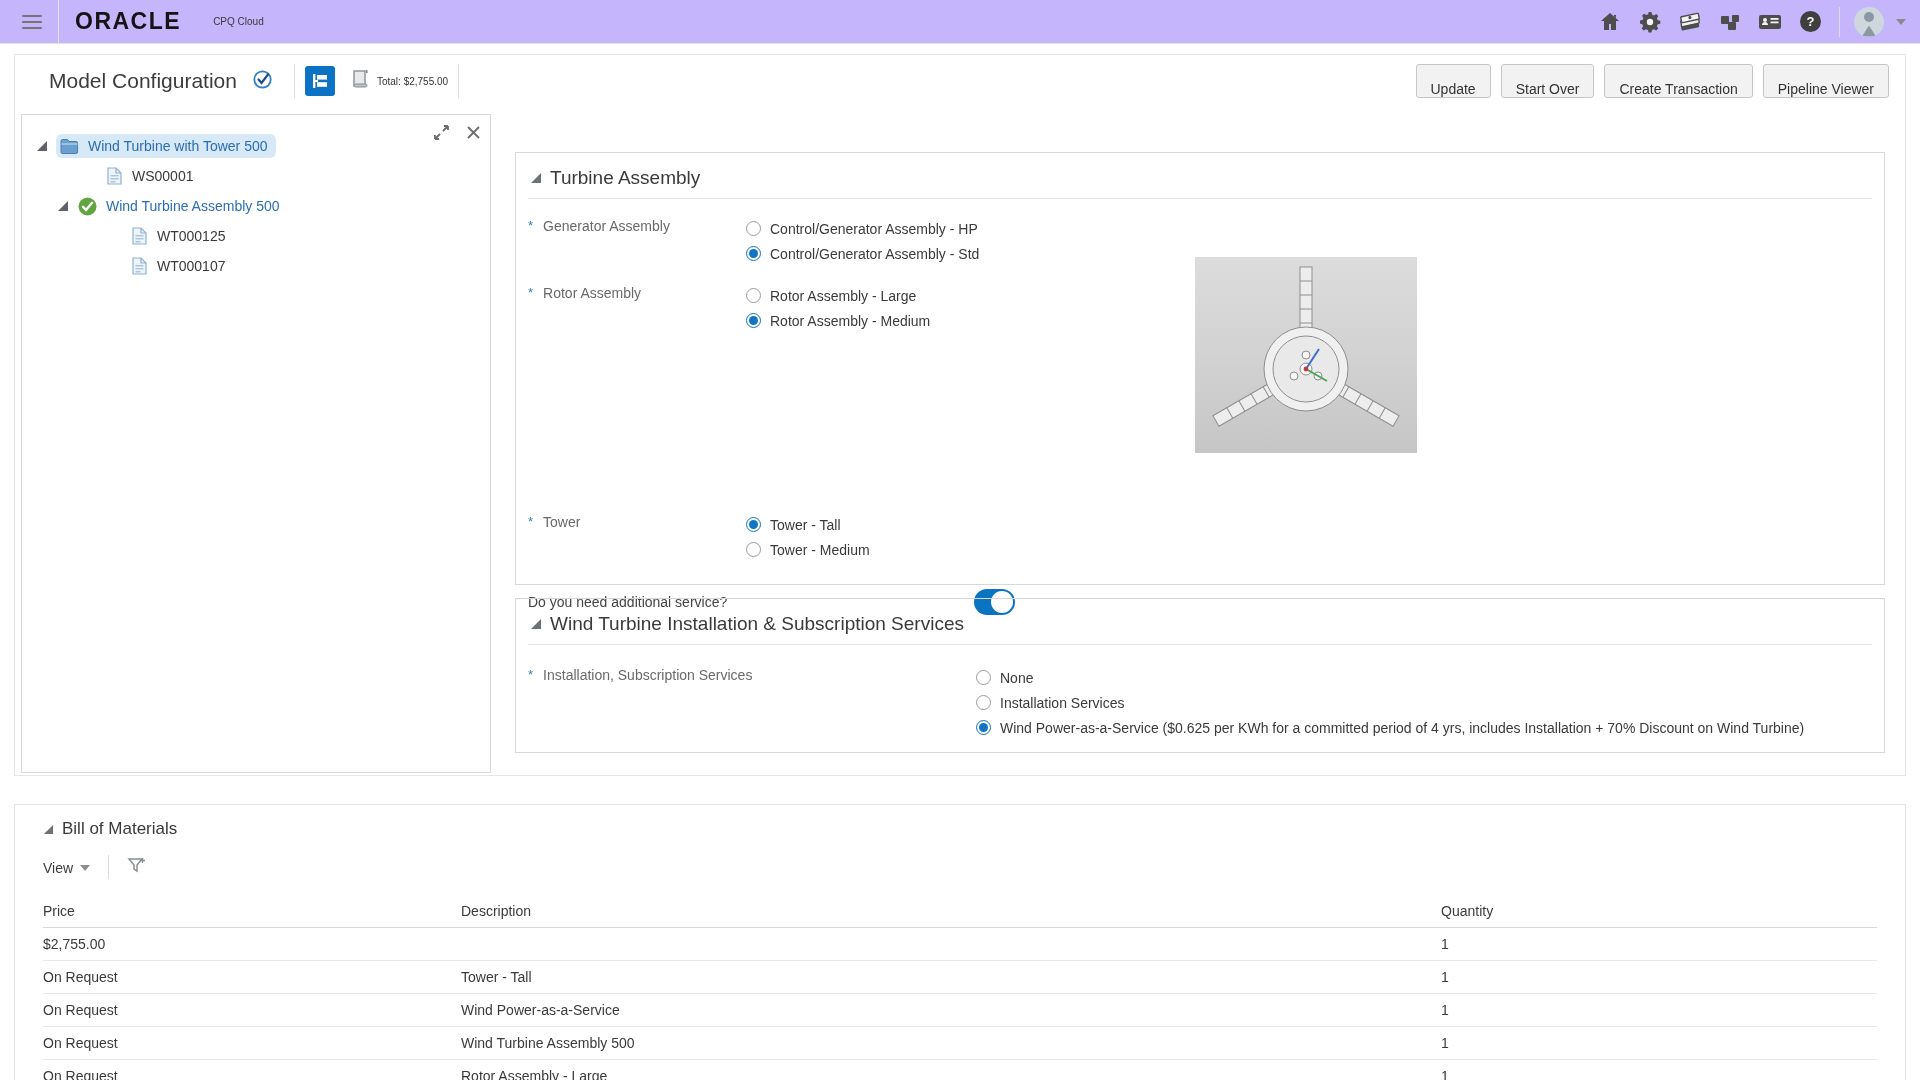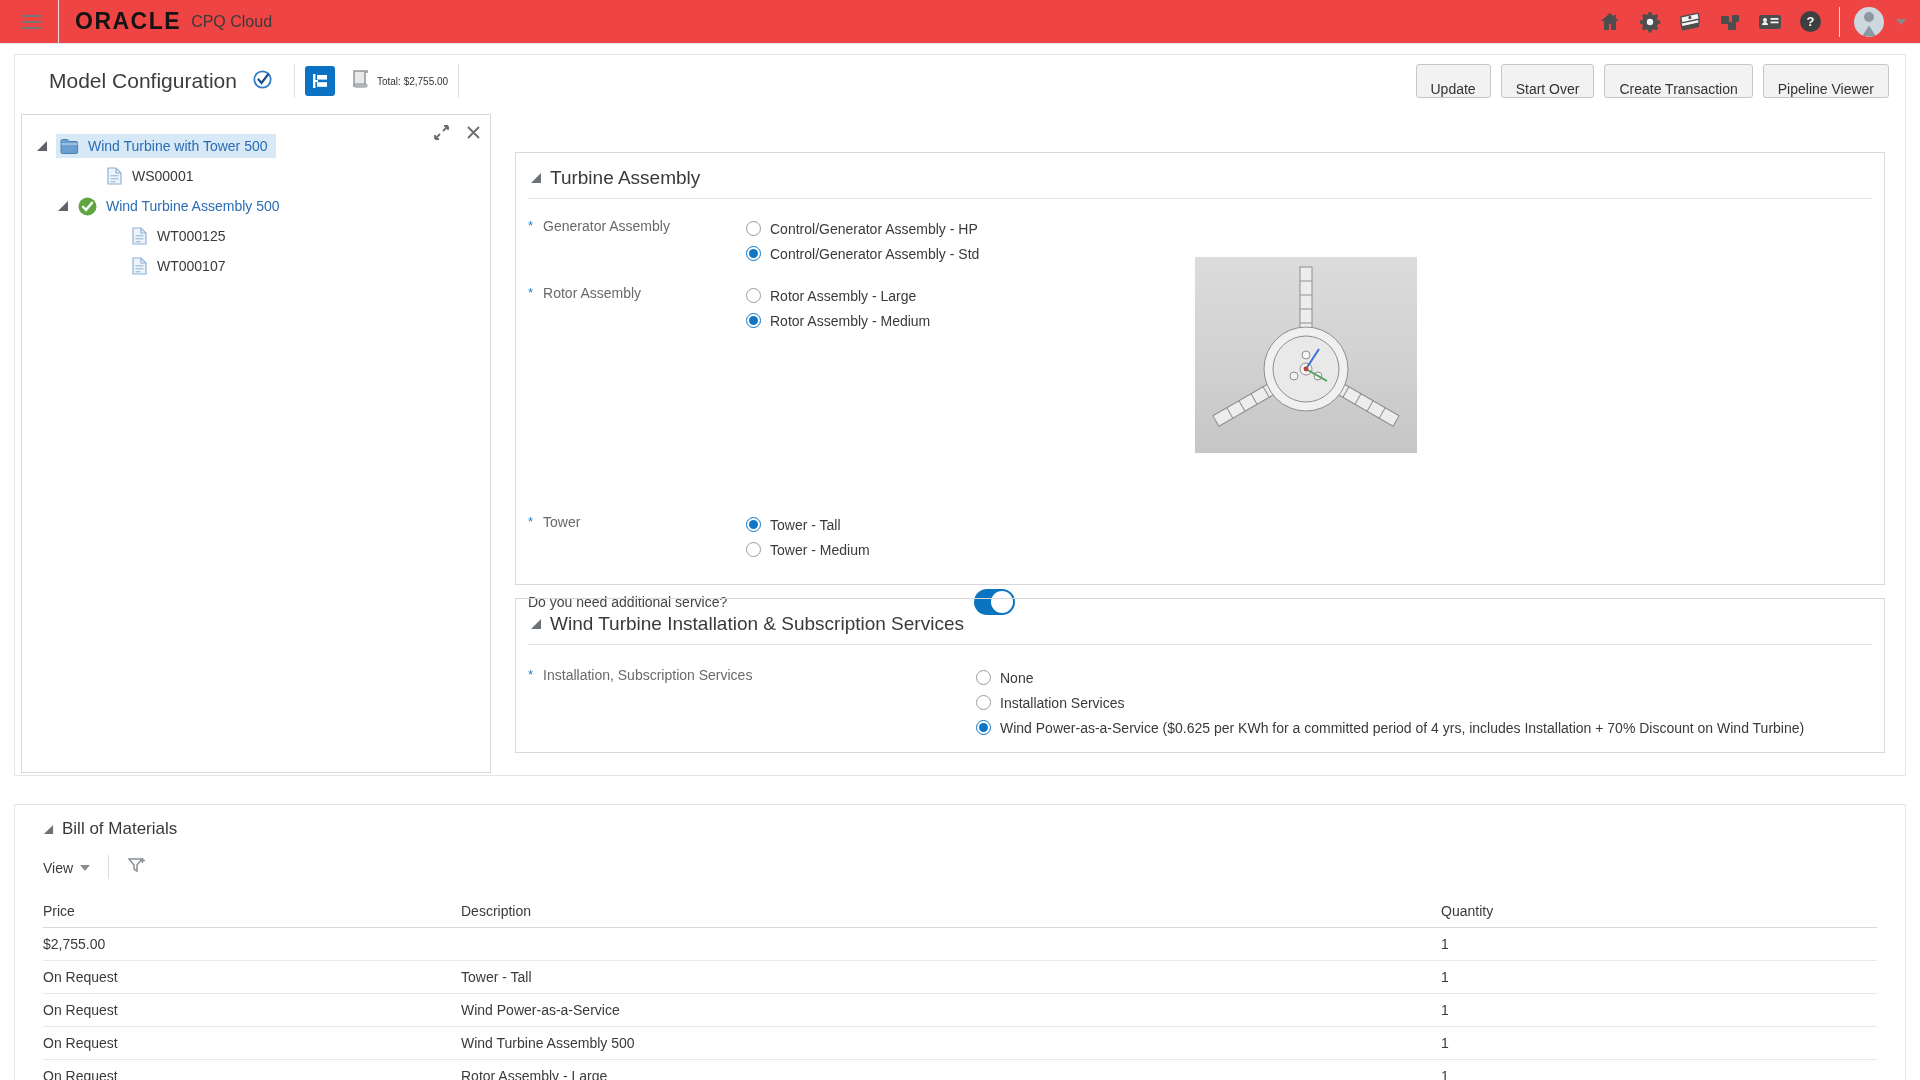--- a/index.html
+++ b/index.html
@@ -1,28 +1,28 @@
 <!DOCTYPE html>
 <html><head>
 <meta charset="utf-8">
 <style>
   * { margin:0; padding:0; box-sizing:border-box; }
   html,body { width:1920px; height:1080px; overflow:hidden; background:#fff;
     font-family:"Liberation Sans","DejaVu Sans",sans-serif; color:#3a3a3a; }
 
   
-  .topbar { height:44px; background:#ef4444; border-bottom:1px solid #e3e3e3;
+  .topbar { height:44px; background:#c4b5fd; border-bottom:1px solid #e3e3e3;
     display:flex; align-items:center; padding:0 14px; }
   .hamburger { width:20px; height:14px; display:flex; flex-direction:column;
     justify-content:space-between; margin:0 16px 0 8px; cursor:pointer; }
   .hamburger span { height:2px; background:#757575; border-radius:1px; }
   .tb-divider { width:1px; height:44px; background:#e2e2e2; }
   .brand { font-size:23px; font-weight:800; letter-spacing:1.5px; color:#141414;
     margin:0 4px 0 16px; position:relative; }
-  .brand-suffix { font-size:16px; color:#3a3a3a; margin-left:6px; }
+  .brand-suffix { font-size:10px; color:#3a3a3a; margin-left:28px; }
   .tb-right { margin-left:auto; display:flex; align-items:center; gap:10px; }
   .tb-icon { width:30px; height:30px; display:flex; align-items:center; justify-content:center; cursor:pointer; }
   .tb-sep { width:1px; height:30px; background:#dcdcdc; margin:0 4px; }
   .avatar { width:30px; height:30px; border-radius:50%; background:#cfd7de; position:relative; overflow:hidden; }
   .avatar .head { position:absolute; top:5px; left:10px; width:10px; height:10px; border-radius:50%; background:#8b98a3; }
   .avatar .body { position:absolute; bottom:0; left:5px; width:20px; height:11px;
     background:#8b98a3; border-radius:8px 8px 0 0; clip-path:polygon(15% 100%,50% 0,85% 100%); }
   .caret-down { width:0; height:0; border-left:5px solid transparent; border-right:5px solid transparent;
     border-top:6px solid #8a8a8a; margin-left:2px; }
 
@@ -45,21 +45,21 @@
     padding:16px 14px; font-size:14px; color:#333; margin-left:10px; cursor:pointer;
     font-family:inherit; }
 
   
   .content-row { display:flex; padding-left:6px; margin-top:7px; }
   .tree-panel { width:470px; height:659px; border:1px solid #d8d8d8; position:relative;
     padding-top:16px; flex-shrink:0; }
   .panel-tools { position:absolute; top:8px; right:8px; display:flex; gap:14px; }
   .panel-tools .pt { width:18px; height:18px; display:flex; align-items:center; justify-content:center; cursor:pointer; }
   .tree-row { height:30px; display:flex; align-items:center; font-size:14px; }
-  .row-hl { display:flex; gap:9px; padding:4px 8px 4px 4px; border-radius:0; }
+  .row-hl { display:flex; gap:9px; padding:4px 8px 4px 4px; border-radius:6px; }
   .row-hl.selected { background:#d7e8f7; }
   .tree-link { color:#2a6db5; cursor:pointer; }
   .tree-plain { color:#3a3a3a; }
   .expander { width:12px; height:12px; cursor:pointer; flex-shrink:0; }
 
   .right-col { flex:1; margin-left:24px; margin-right:20px; margin-top:38px; }
   .section-box { border:1px solid #d8d8d8; padding:12px 12px 0 12px; position:relative; }
   .section-box.first { height:433px; }
   .section-box.second { height:155px; margin-top:13px; }
   .sec-header { display:flex; align-items:center; gap:8px; padding:2px 2px 9px 2px;

